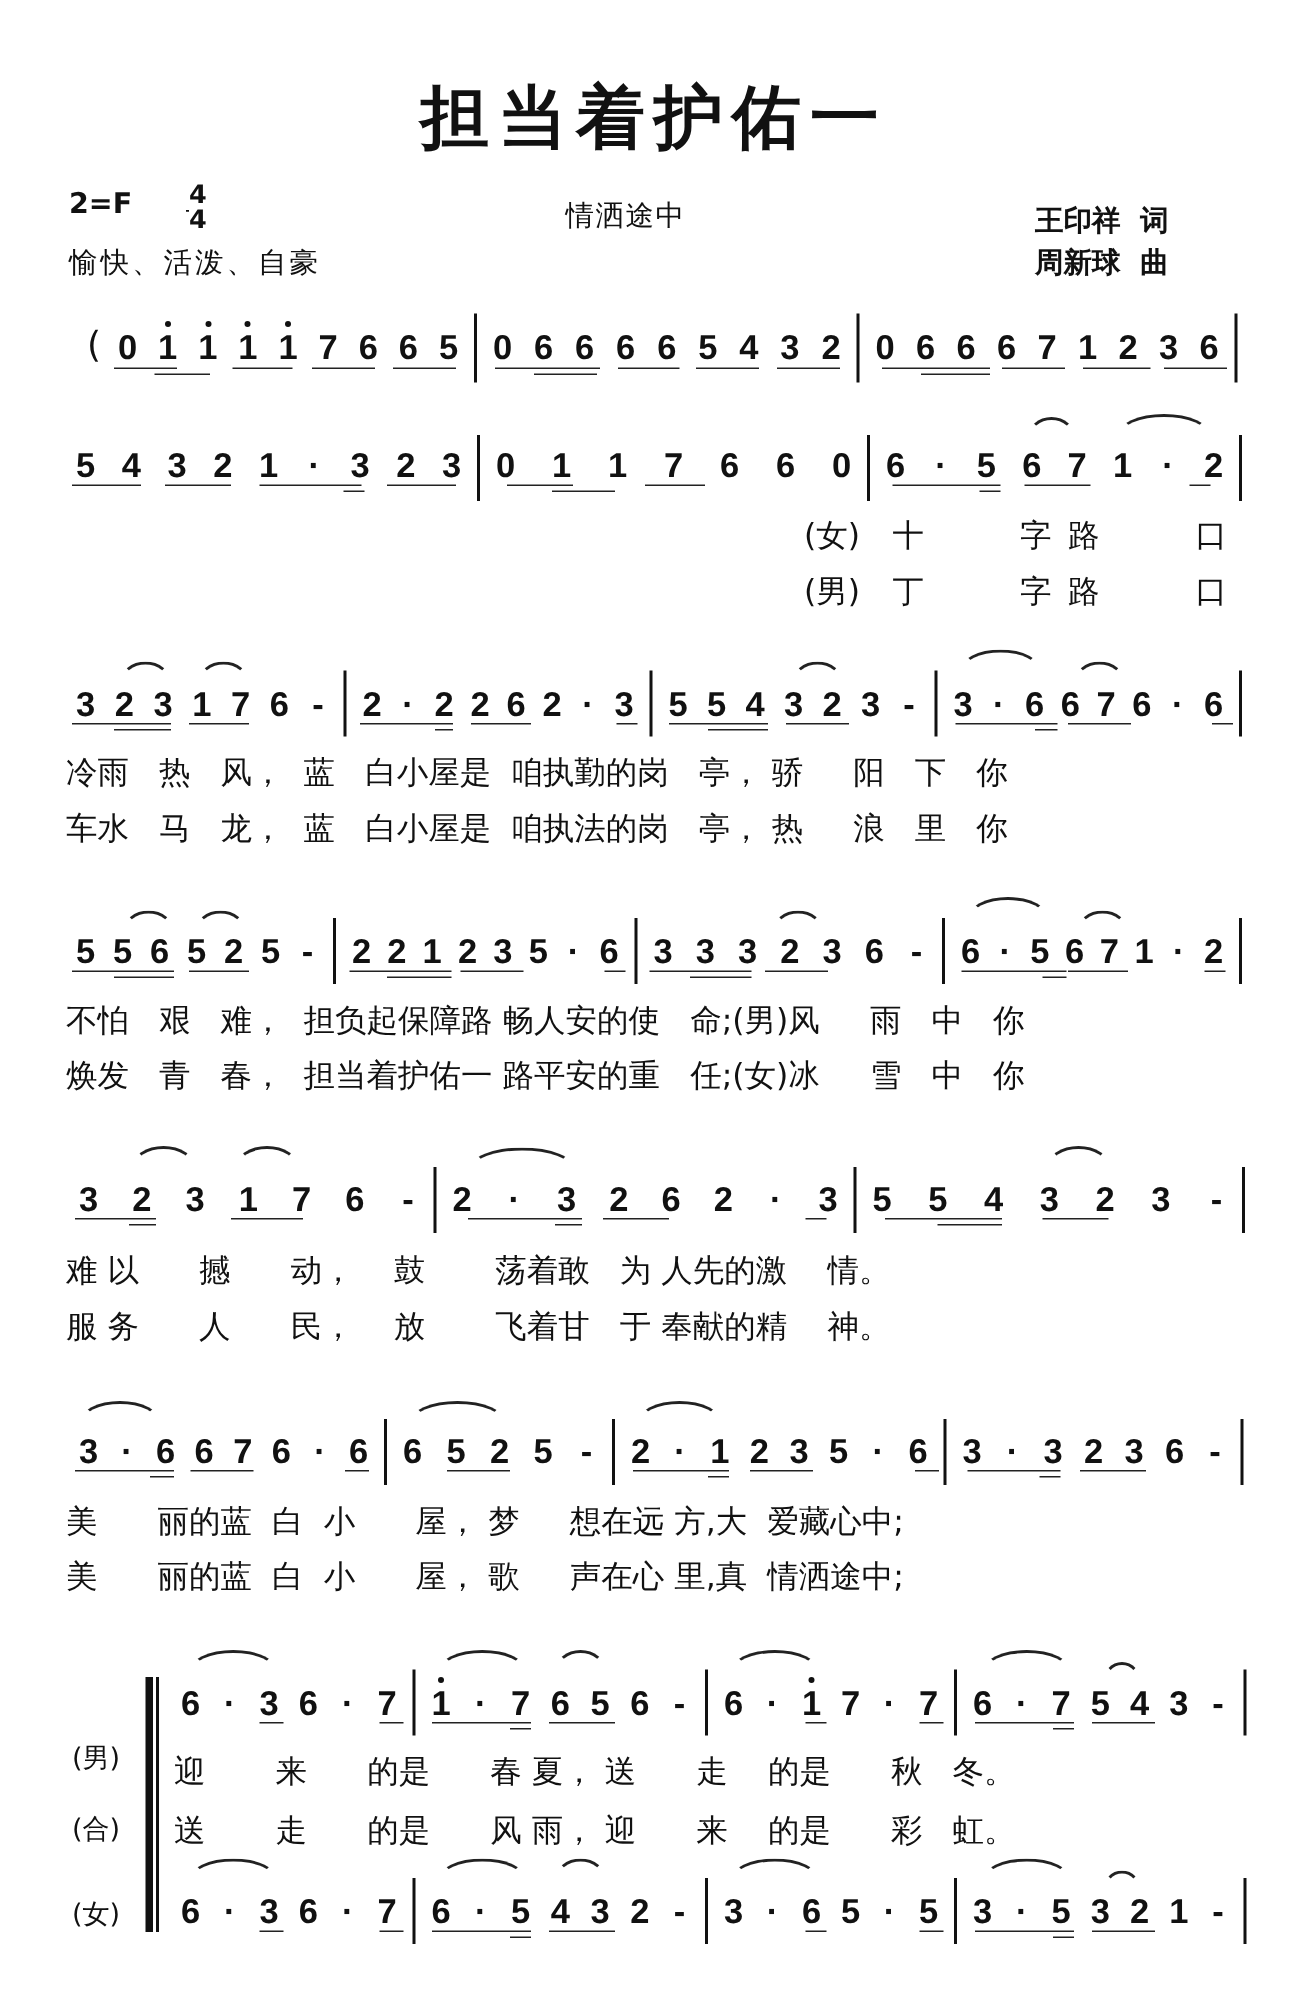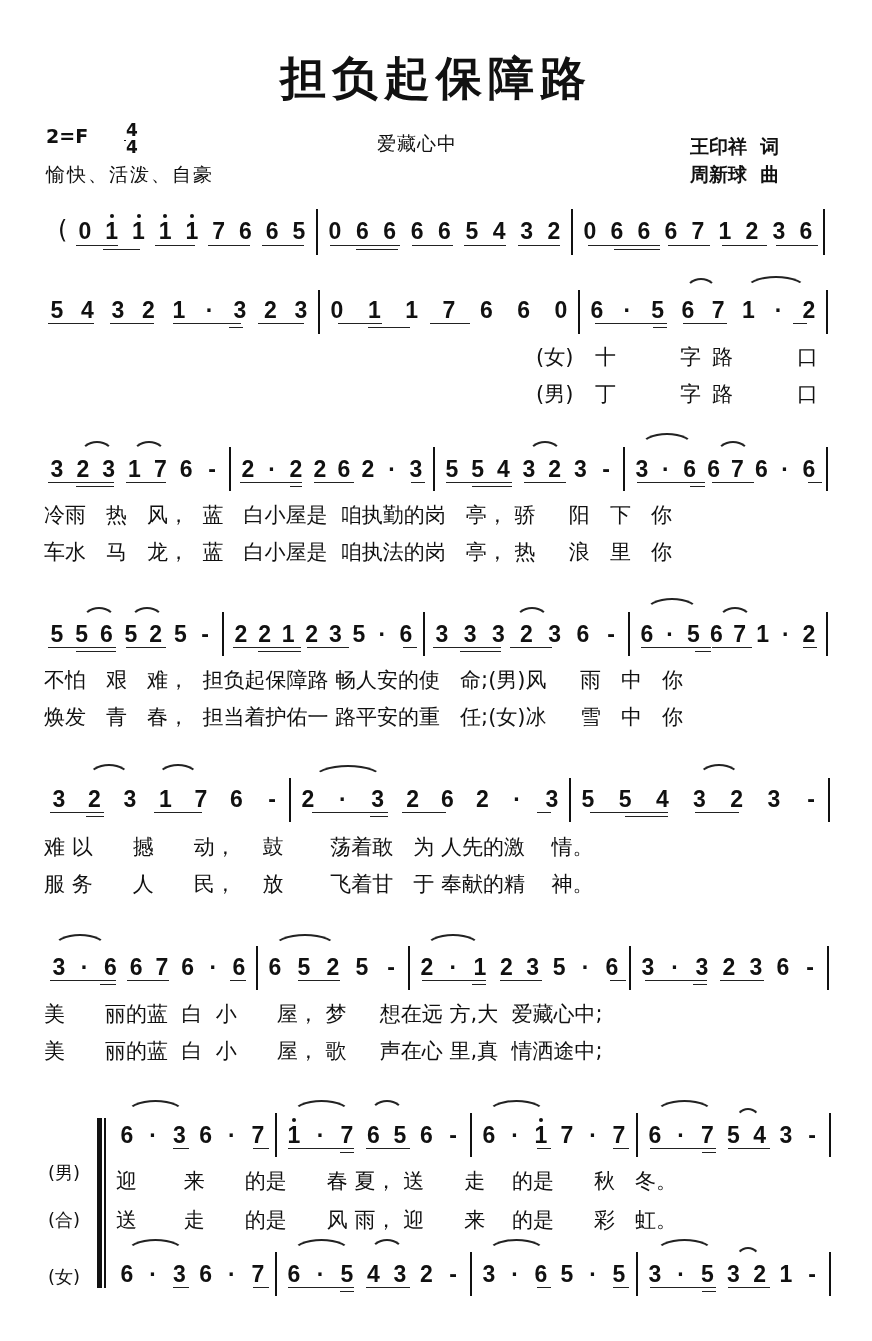--- a/index.html
+++ b/index.html
@@ -22,30 +22,30 @@
   .slur { position:absolute; border:2px solid #222; border-bottom:none; border-left-color:transparent;
           border-right-color:transparent; border-radius:50% 50% 0 0 / 100% 100% 0 0; height:12px; }
   .lyric { position:absolute; font-size:21px; line-height:24px; letter-spacing:0; white-space:pre; }
   .paren { position:absolute; font-size:24px; line-height:24px; }
   .bracket { position:absolute; left:97px; top:1118px; width:5px; height:170px; background:#111; }
   .bracket2 { position:absolute; left:104px; top:1118px; width:1.5px; height:170px; background:#111; }
 </style>
 </head>
 <body>
 
-<div class="title">担负起保障路</div>
+<div class="title">担当着护佑一</div>
 
 <div class="meta bold" style="left:46px;top:125px;">2=F</div>
 <div class="timesig">
   <span>4</span>
   <span class="bar"></span>
   <span>4</span>
 </div>
 <div class="meta" style="left:46px;top:162px;letter-spacing:2px;">愉快、活泼、自豪</div>
-<div class="meta" style="left:377px;top:131px;letter-spacing:1px;">爱藏心中</div>
+<div class="meta" style="left:377px;top:131px;letter-spacing:1px;">情洒途中</div>
 <div class="meta bold" style="left:690px;top:134px;white-space:pre;">王印祥  词</div>
 <div class="meta bold" style="left:690px;top:162px;white-space:pre;">周新球  曲</div>
 
 <div class="line" style="top:0;">
   <span class="paren" style="left:58px;top:218px;">(</span>
   <div id="l1notes">
       <span class="note" style="left: 76px; top: 219px;">0</span>
       <span class="note dot-above" style="left: 102.75px; top: 219px;">1</span>
       <span class="note dot-above" style="left: 129.5px; top: 219px;">1</span>
       <span class="note dot-above" style="left: 156.25px; top: 219px;">1</span>

